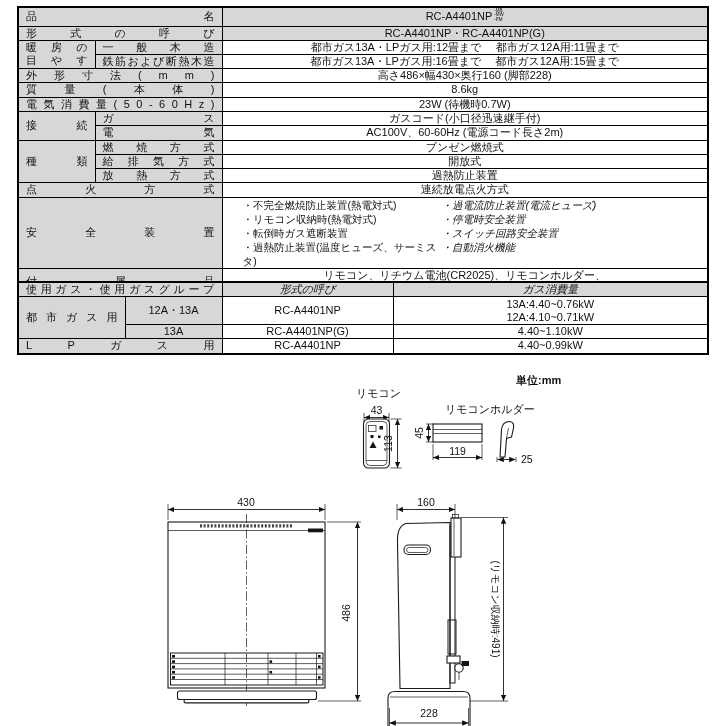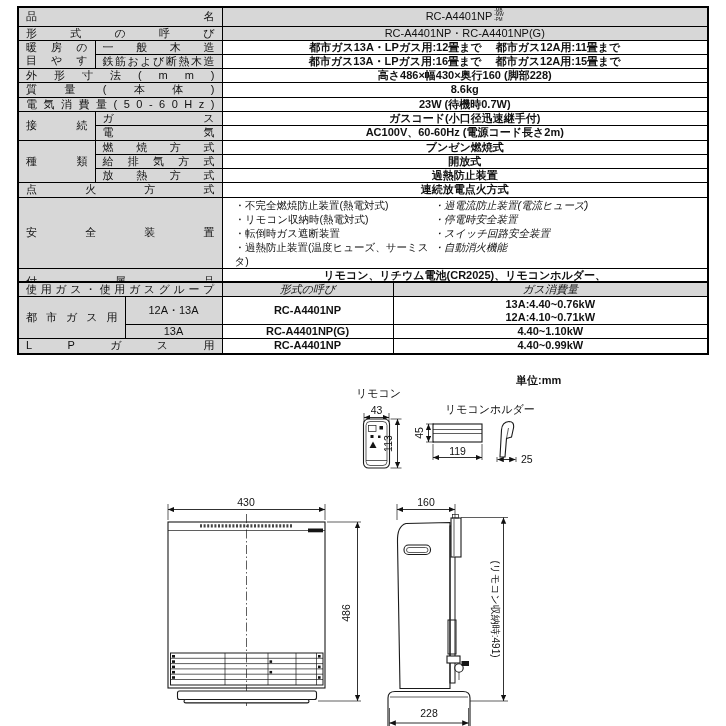--- a/index.html
+++ b/index.html
@@ -6,29 +6,29 @@
   body{
     width:726px;height:726px;position:relative;background:#fff;
     font-family:"Liberation Sans","DejaVu Sans",sans-serif;
     color:#111;-webkit-font-smoothing:antialiased;
   }
   table{border-collapse:collapse;table-layout:fixed;position:absolute;left:17px;background:#fff;}
   #specTable{top:6px;width:692px;border:2px solid #000;}
   #gasTable{top:281px;width:692px;border:2px solid #000;}
   td{border:1px solid #000;font-size:11px;padding:0;overflow:hidden;vertical-align:middle;line-height:13px;}
   td.lbl{background:#d7d7d7;}
-  td.val{text-align:center;font-weight:bold;}
+  td.val{text-align:center;}
   td.gv{background:#d7d7d7;text-align:center;}
   .jl{display:flex;justify-content:space-between;align-items:center;padding:0 7px;width:100%;box-sizing:border-box;}
   .ctr{text-align:center;font-style:italic;}
   .h19{height:19px}.h14{height:14px}.h15{height:15px}.h57{height:57px}.h28{height:28px}
   .prodwrap{display:inline-flex;align-items:center;justify-content:center;}
   .sfx{font-size:4.5px;line-height:4.6px;text-align:left;margin-left:2px;margin-top:-2px;letter-spacing:0;}
   .heatval{display:flex;justify-content:center;gap:14px;}
-  .safety-wrap{display:flex;font-size:10.5px;line-height:14px;padding-left:12px;}
+  .safety-wrap{display:flex;font-size:10.5px;line-height:14px;padding-left:20px;}
   .safety-col1{width:199px;}
   .safety-col2{flex:1;font-style:italic;}
   .twoLine{line-height:13px;}
   .dimtext{font-size:10.5px;}
   svg text{fill:#111;stroke:none;}
   .ln{stroke:#1a1a1a;stroke-width:1;fill:none;}
   .lt{stroke:#1a1a1a;stroke-width:0.7;fill:none;}
   .wh{fill:#fff;stroke:#1a1a1a;stroke-width:1.1;}
   .dk{fill:#141414;stroke:none;}
   .dim{stroke:#1a1a1a;stroke-width:0.9;fill:none;marker-start:url(#ar);marker-end:url(#ae);}

